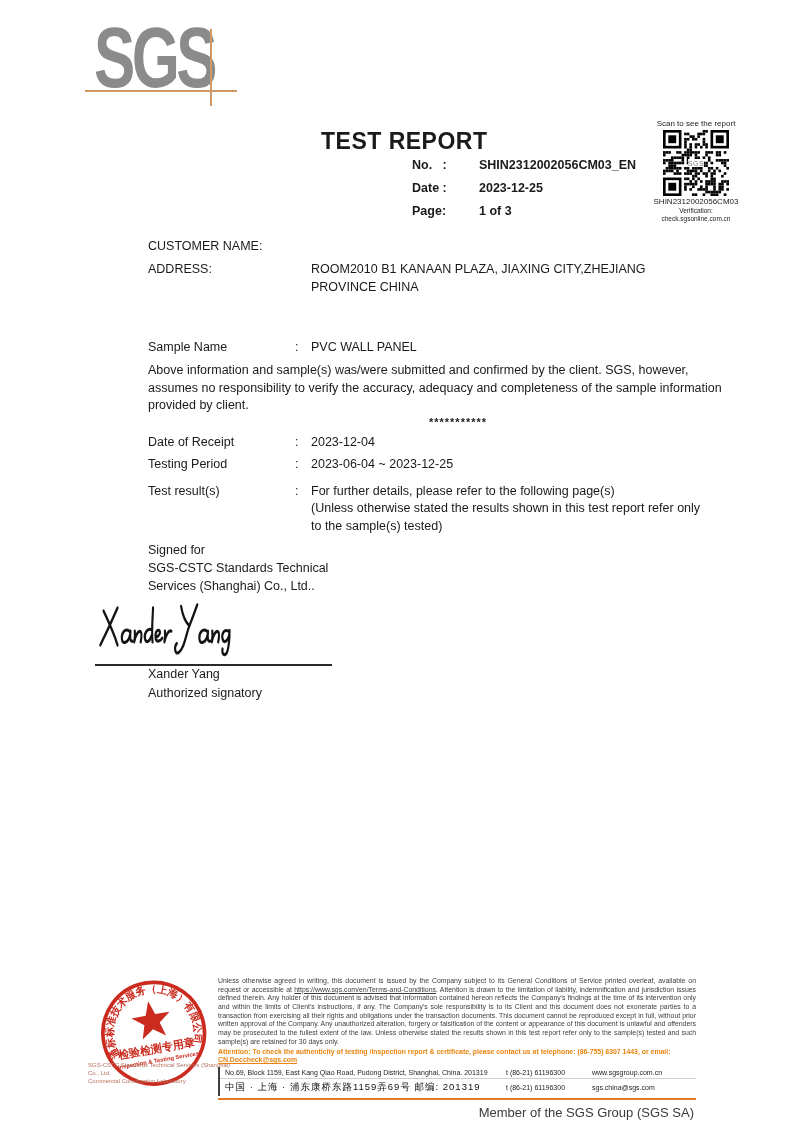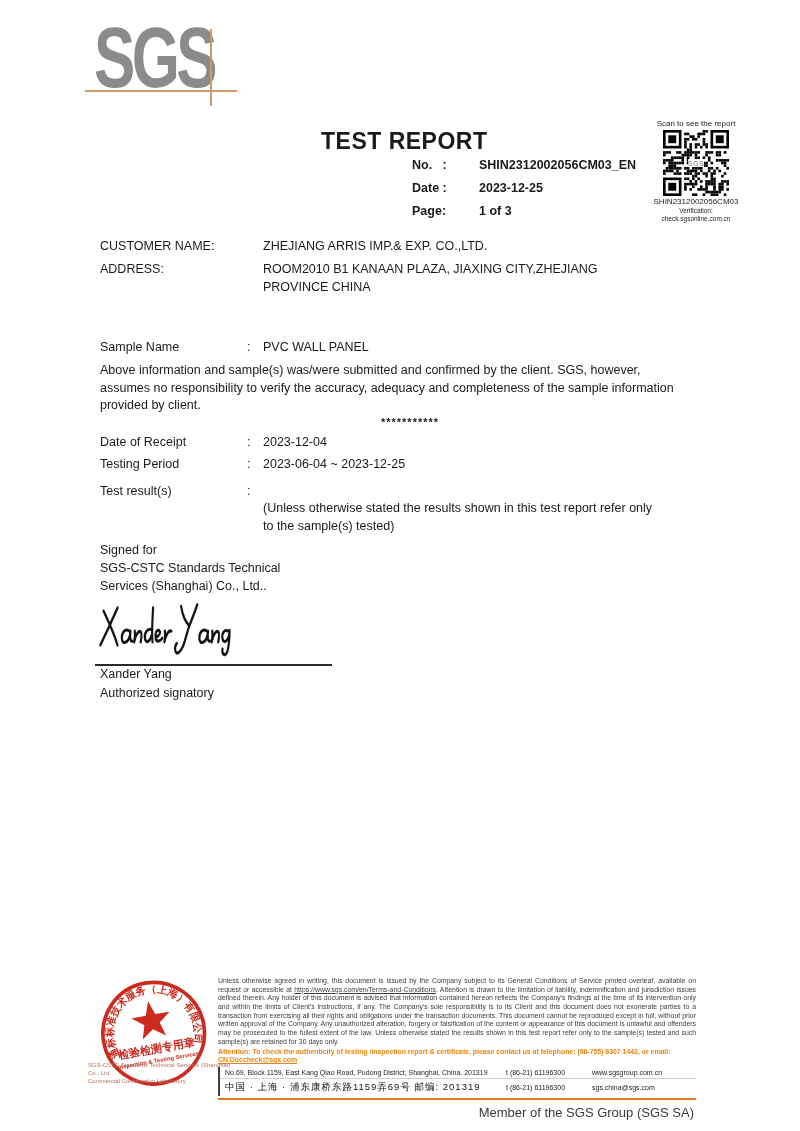--- a/index.html
+++ b/index.html
@@ -25,21 +25,21 @@
   .qr-caption{font-size:8px;color:#222;}
   .qr-box{position:relative;width:66px;height:66px;margin:2px auto 1px auto;}
   .qr-box svg{display:block;width:66px;height:66px;}
   .qr-center-label{
     position:absolute;left:50%;top:50%;transform:translate(-50%,-50%);
     font-size:7px;color:#777;background:transparent;letter-spacing:0.5px;
   }
   .qr-code-text{font-size:8px;color:#222;}
   .qr-verif{font-size:6.5px;line-height:1.3;color:#222;margin-top:1px;}
   
-  .abs{position:absolute;font-size:12.5px;line-height:1.4;}
+  .abs{position:absolute;font-size:12.5px;line-height:1.4;margin-left:48px;}
   
   .sig-svg{position:absolute;left:96px;top:597px;}
   .sig-line{position:absolute;left:95px;top:664px;width:237px;height:2px;background:#2a2a2a;}
   
   .stamp-wrap{position:absolute;left:94px;top:975px;width:120px;height:120px;transform:rotate(-10deg);}
   .stamp-behind{
     position:absolute;left:88px;top:1061px;width:145px;
     font-size:6px;line-height:1.35;color:#b5705e;
   }
   .legal{position:absolute;left:218px;top:977px;width:478px;}
@@ -312,40 +312,40 @@
       <span class="qr-center-label">SGS</span>
     </div>
     <div class="qr-code-text">SHIN2312002056CM03</div>
     <div class="qr-verif">
       <div>Verification:</div>
       <div>check.sgsonline.com.cn</div>
     </div>
   </div>
 
   <div class="abs" style="left:100px;top:238px;">CUSTOMER NAME:</div>
-  <div class="abs" style="left:263px;top:238px;">ZHEJIANG ARRIS IMP.&amp; EXP. CO.,LTD.</div>
   <div class="abs" style="left:100px;top:261px;">ADDRESS:</div>
   <div class="abs" style="left:263px;top:261px;width:368px;">ROOM2010 B1 KANAAN PLAZA, JIAXING CITY,ZHEJIANG PROVINCE CHINA</div>
 
   <div class="abs" style="left:100px;top:339px;">Sample Name</div>
   <div class="abs" style="left:247px;top:339px;">:</div>
   <div class="abs" style="left:263px;top:339px;">PVC WALL PANEL</div>
   <div class="abs" style="left:100px;top:362px;width:592px;">Above information and sample(s) was/were submitted and confirmed by the client. SGS, however, assumes no responsibility to verify the accuracy, adequacy and completeness of the sample information provided by client.</div>
   <div class="abs" style="left:320px;top:415px;width:180px;text-align:center;font-size:11px;font-weight:bold;letter-spacing:1px;">***********</div>
 
   <div class="abs" style="left:100px;top:434px;">Date of Receipt</div>
   <div class="abs" style="left:247px;top:434px;">:</div>
   <div class="abs" style="left:263px;top:434px;">2023-12-04</div>
 
   <div class="abs" style="left:100px;top:456px;text-align:right;">Testing Period</div>
   <div class="abs" style="left:247px;top:456px;">:</div>
   <div class="abs" style="left:263px;top:456px;">2023-06-04 ~ 2023-12-25</div>
 
   <div class="abs" style="left:100px;top:483px;">Test result(s)</div>
   <div class="abs" style="left:247px;top:483px;">:</div>
+  <div class="abs" style="left:263px;top:483px;width:430px;">For further details, please refer to the following page(s)</div>
   <div class="abs" style="left:100px;top:541px;line-height:18px;">
     <div>Signed for</div>
     <div>SGS-CSTC Standards Technical</div>
     <div>Services (Shanghai) Co., Ltd..</div>
   </div>
 
   <div class="abs" style="left:263px;top:500px;width:400px;">(Unless otherwise stated the results shown in this test report refer only to the sample(s) tested)</div>
 
   <svg class="sig-svg" width="140" height="62" viewBox="0 0 130 40" preserveAspectRatio="none">
     <g fill="none" stroke="#141414" stroke-width="2" stroke-linecap="round" stroke-linejoin="round">

